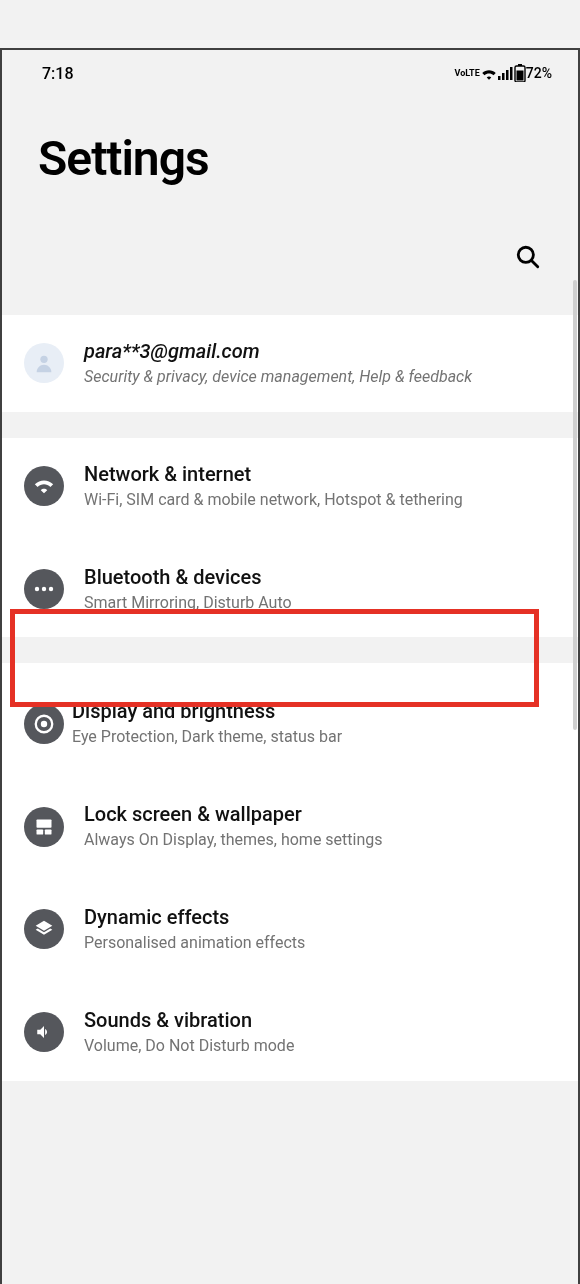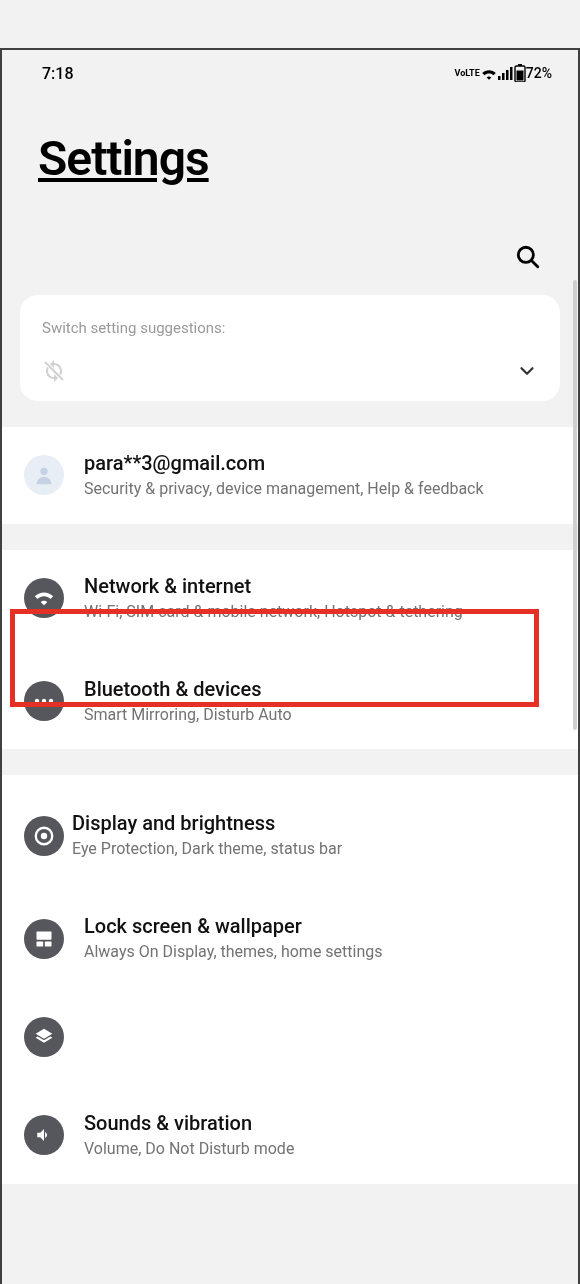--- a/index.html
+++ b/index.html
@@ -5,34 +5,34 @@
   * { box-sizing: border-box; margin: 0; padding: 0; }
   html, body { width: 580px; height: 1284px; font-family: -apple-system, Roboto, sans-serif; background: #f2f2f2; overflow: hidden; }
   .frame { width: 580px; height: 1284px; border: 2px solid #404040; position: relative; background: #f2f2f2; margin-top: 48px; }
 
   
   .status-bar { display:flex; justify-content:space-between; align-items:center; padding: 6px 26px 0 40px; height: 40px; font-size:16px; font-weight:500; color:#000; }
   .status-right { display:flex; align-items:center; }
   .status-right span { font-size:14px; }
 
   
-  .header { padding: 40px 36px 0 36px; text-decoration: underline; }
+  .header { padding: 40px 36px 0 36px; }
   .header h1 { font-size: 48px; font-weight: 600; letter-spacing: -1px; }
   .search-row { display:flex; justify-content:flex-end; padding: 50px 30px 12px 0; }
   .search-btn { width:40px; height:40px; display:flex; align-items:center; justify-content:center; }
 
   
   .sugg-card { background:#fff; border-radius:18px; margin: 6px 18px; padding: 24px 22px 18px 22px; }
   .sugg-label { color:#9a9a9a; font-size:15px; margin-bottom:22px; }
   .sugg-row { display:flex; justify-content:space-between; align-items:center; }
   .sugg-icon { color:#d0d0d0; }
 
   
   .section { background:#fff; margin-top: 26px; }
-  .section.first { margin-top: 26px; }
+  .section.first { margin-top: 26px; font-style: italic; }
   .row { display:flex; align-items:center; padding: 24px 22px; gap: 20px; }
   .row .avatar, .row .icon-circle { width:40px; height:40px; border-radius:50%; flex:0 0 40px; display:flex; align-items:center; justify-content:center; }
   .avatar { background:#e8eef6; }
   .icon-circle { background:#55575c; color:#fff; }
   .row .texts { flex:1; min-width:0; }
   .row .title { font-size:20px; color:#111; margin-bottom:4px; font-weight:470; }
   .row .sub { font-size:16px; color:#737373; line-height:1.3; }
 
   
   .highlight-box { position:absolute; border:5px solid #e53125; pointer-events:none; }
@@ -76,36 +76,20 @@
   </div>
   <div class="search-row">
     <div class="search-btn">
       <svg width="26" height="26" viewBox="0 0 24 24">
           <circle cx="10" cy="10" r="7" fill="none" stroke="#000" stroke-width="2.6"></circle>
           <line x1="15.2" y1="15.2" x2="21" y2="21" stroke="#000" stroke-width="2.6" stroke-linecap="round"></line>
         </svg>
     </div>
   </div>
 
-  <div class="sugg-card">
-    <div class="sugg-label">Switch setting suggestions:</div>
-    <div class="sugg-row">
-      <div class="sugg-icon">
-        <svg width="24" height="24" viewBox="0 0 24 24">
-            <path fill="#d0d0d0" d="M12 4V1L8 5l4 4V6c3.3 0 6 2.7 6 6 0 1-.2 1.9-.7 2.7l1.5 1.5C19.5 15 20 13.5 20 12c0-4.4-3.6-8-8-8zm0 14c-3.3 0-6-2.7-6-6 0-1 .2-1.9.7-2.7L5.2 7.8C4.5 9 4 10.5 4 12c0 4.4 3.6 8 8 8v3l4-4-4-4v3z"></path>
-            <line x1="3" y1="3" x2="21" y2="21" stroke="#d0d0d0" stroke-width="2"></line>
-          </svg>
-      </div>
-      <div>
-        <svg width="22" height="22" viewBox="0 0 24 24">
-            <path fill="none" stroke="#333" stroke-width="2.4" stroke-linecap="round" stroke-linejoin="round" d="M6 9l6 6 6-6"></path>
-          </svg>
-      </div>
-    </div>
-  </div>
 
   <div class="section first">
     <div class="row">
       <div class="avatar">
         <svg width="22" height="22" viewBox="0 0 24 24">
             <circle cx="12" cy="8" r="4" fill="#c5d2e4"></circle>
             <path fill="#c5d2e4" d="M4 22c0-4.4 3.6-8 8-8s8 3.6 8 8H4z"></path>
           </svg>
       </div>
       <div class="texts">
@@ -167,20 +151,24 @@
         <div class="title">Lock screen &amp; wallpaper</div>
         <div class="sub">Always On Display, themes, home settings</div>
       </div>
     </div>
     <div class="row" style="padding-top:30px;">
       <div class="icon-circle">
         <svg width="20" height="20" viewBox="0 0 24 24">
             <path fill="#fff" d="M12 2l10 6-10 6L2 8l10-6zm0 14l7.5-4.5L22 13l-10 6-10-6 2.5-1.5L12 16z"></path>
           </svg>
       </div>
+      <div class="texts">
+        <div class="title">Dynamic effects</div>
+        <div class="sub">Personalised animation effects</div>
+      </div>
     </div>
     <div class="row" style="padding-top:30px;justify-content:flex-end;">
       <div class="icon-circle">
         <svg width="18" height="18" viewBox="0 0 24 24">
             <path fill="#fff" d="M3 9v6h4l5 5V4L7 9H3zm13 3c0-1.8-1-3.3-2.5-4v8c1.5-.7 2.5-2.2 2.5-4z"></path>
           </svg>
       </div>
       <div class="texts">
         <div class="title">Sounds &amp; vibration</div>
         <div class="sub">Volume, Do Not Disturb mode</div>

